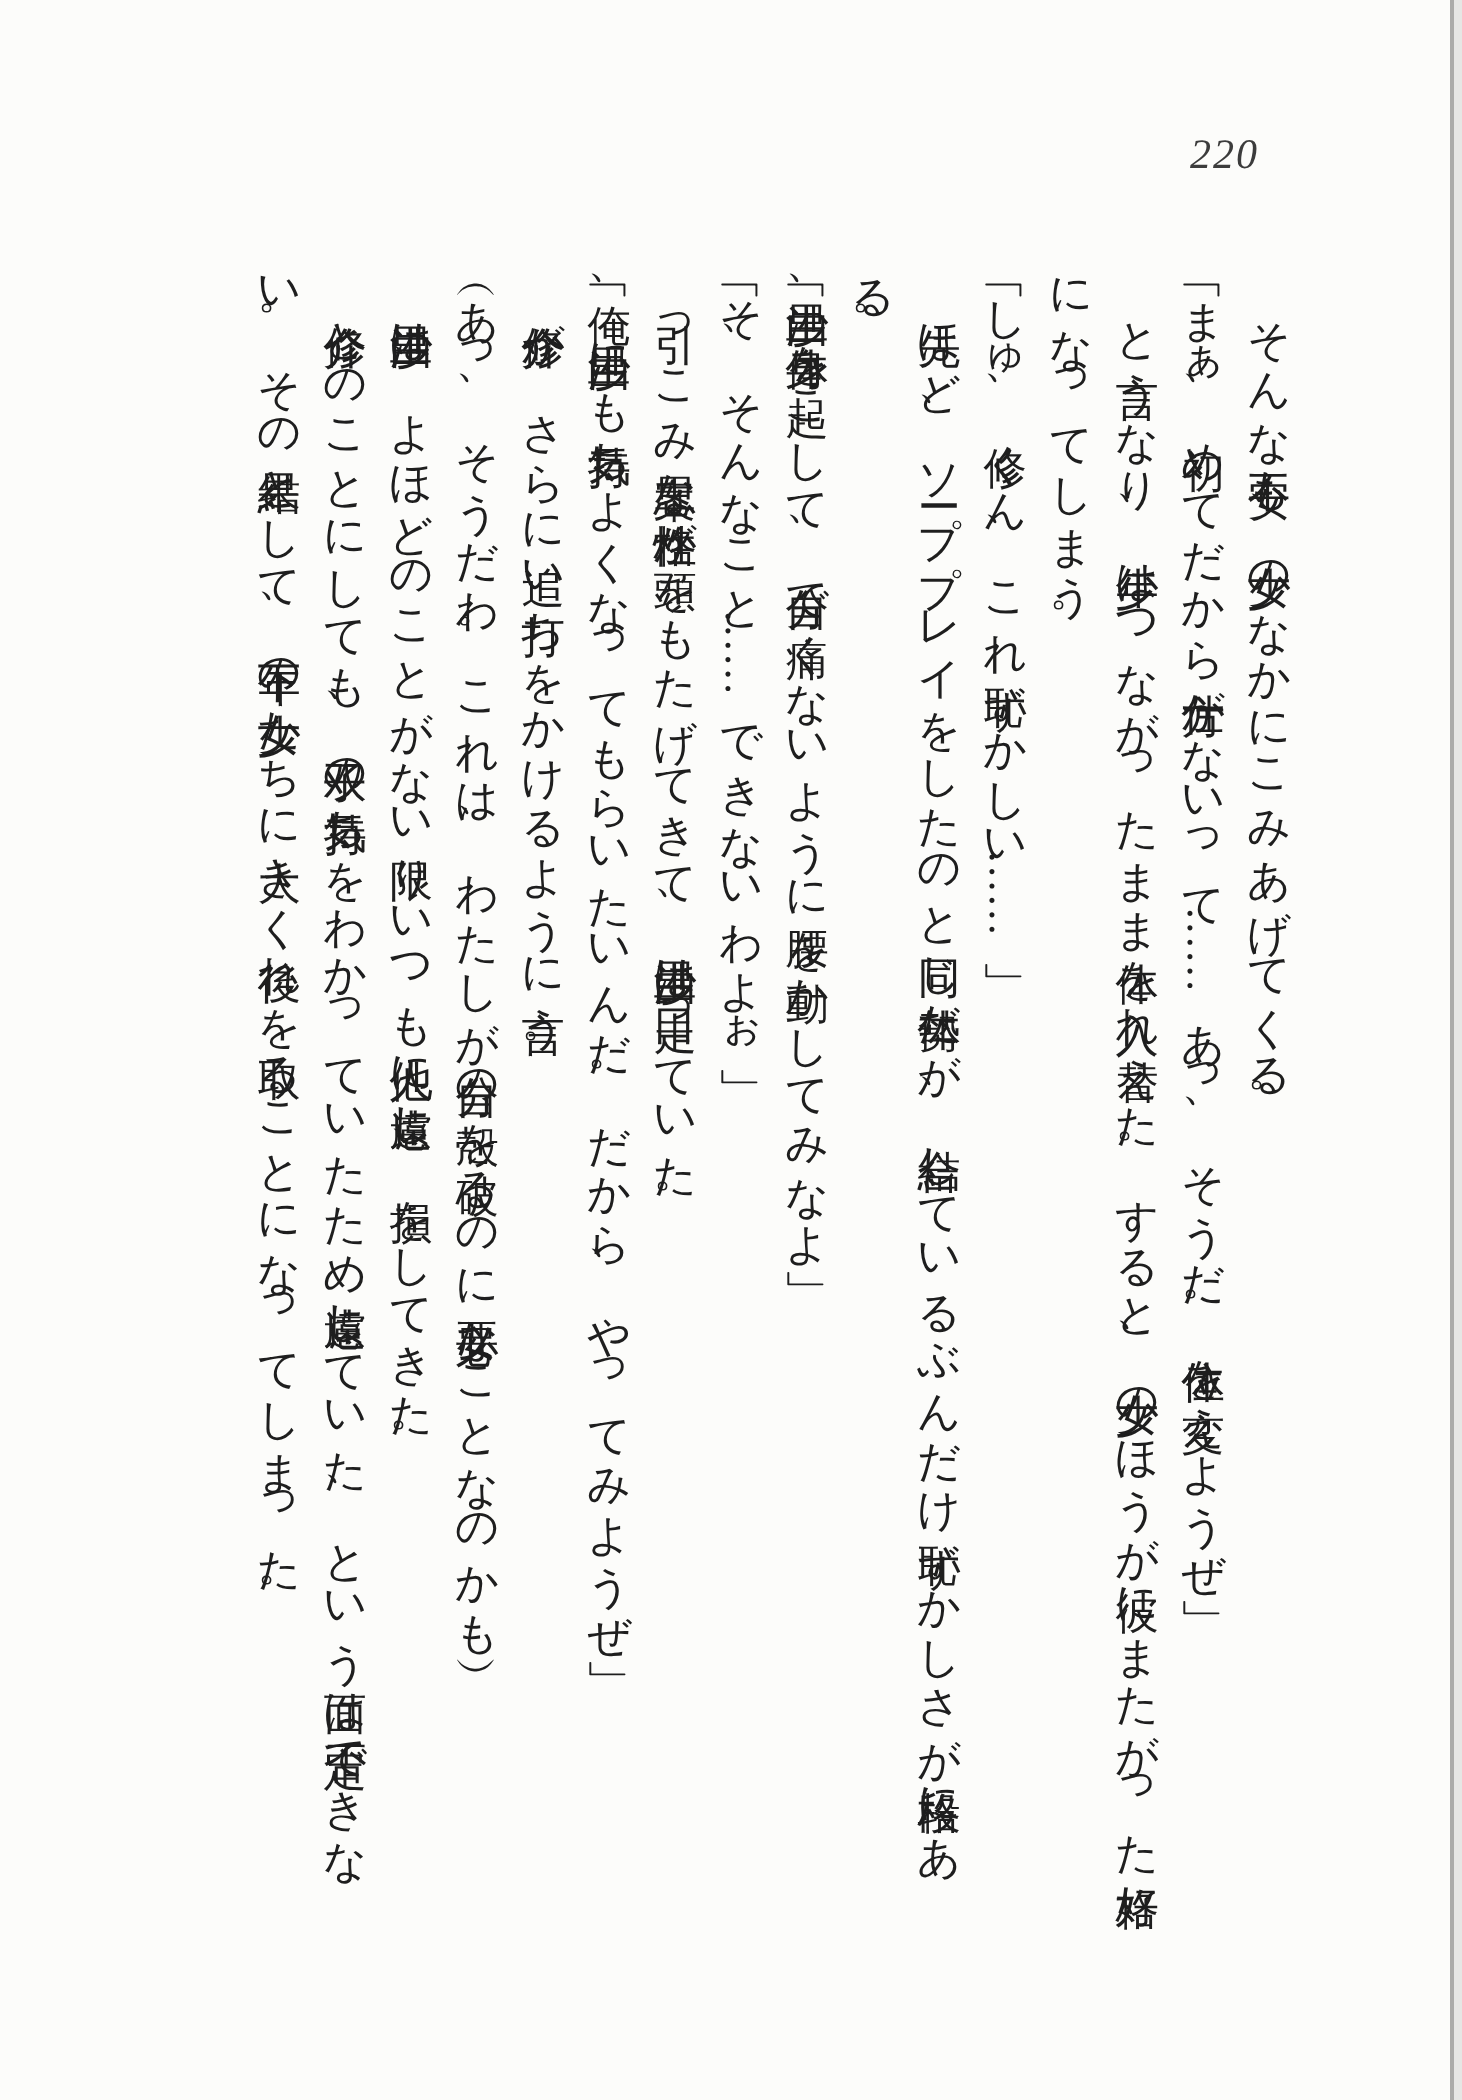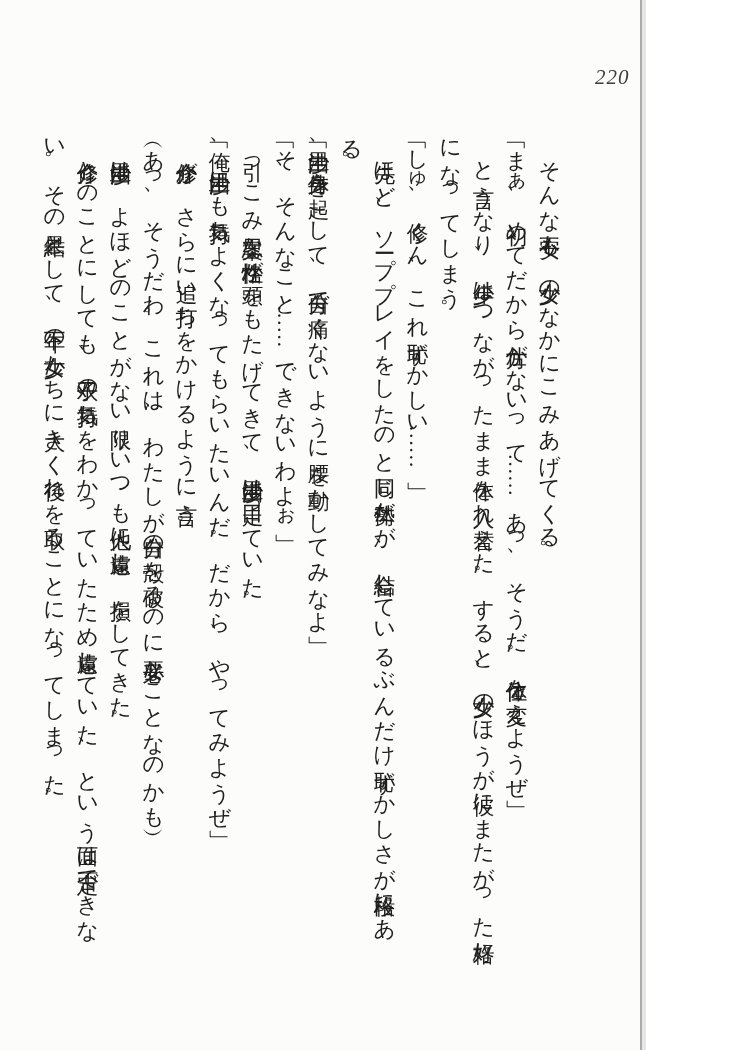--- a/index.html
+++ b/index.html
@@ -2,21 +2,21 @@
 <html lang="ja"><head>
 <meta charset="utf-8">
 <style>
   html, body {
     margin: 0;
     padding: 0;
     background: #ffffff;
   }
   .page {
     position: relative;
-    width: 646px;
+    width: 731px;
     height: 1050px;
     background: #fcfcfa;
     overflow: hidden;
     font-family: "Liberation Serif", "DejaVu Serif", serif;
   }
   
   .page-edge {
     position: absolute;
     top: 0;
     right: 0;

